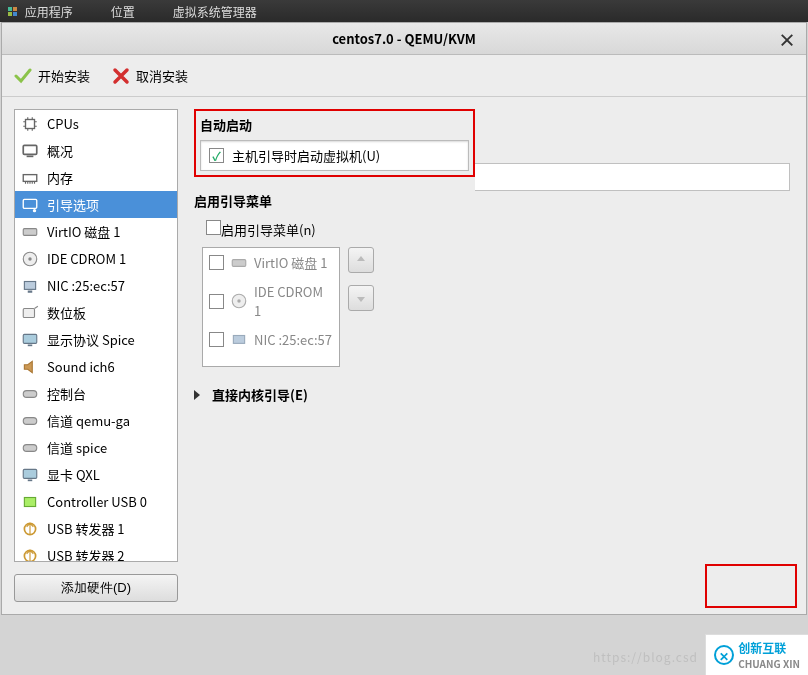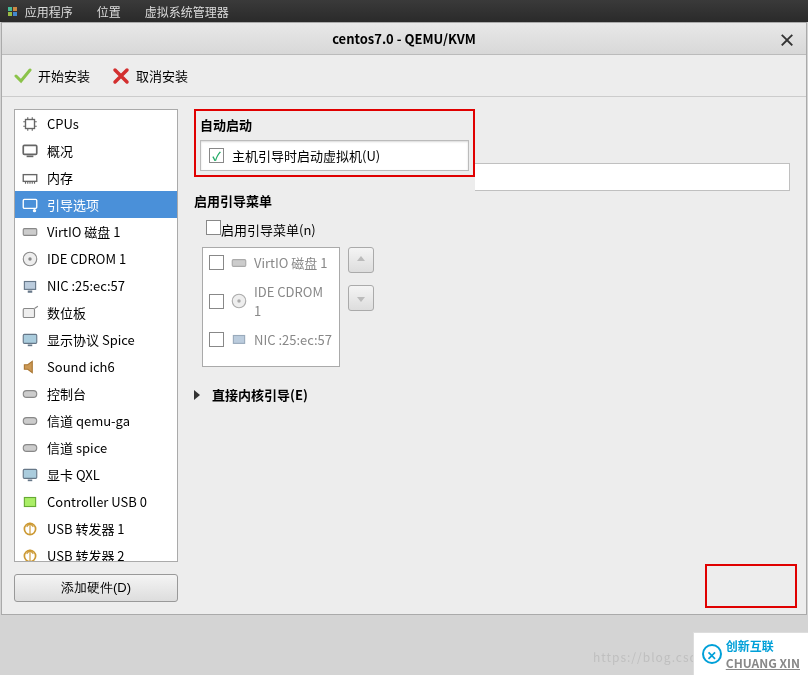--- a/index.html
+++ b/index.html
@@ -13,21 +13,21 @@
       position: relative;
     }
     
     .topbar {
       height: 22px;
       background: linear-gradient(to bottom, #3a3a3a, #2a2a2a);
       color: #ddd;
       display: flex;
       align-items: center;
       padding: 0 8px;
-      gap: 24px;
+      gap: 38px;
       font-size: 12px;
     }
     .topbar-item { cursor: pointer; }
     .topbar-logo { width: 10px; height: 10px; margin-right: 4px; display:inline-block; }
     
     .window {
       position: absolute;
       left: 1px;
       top: 22px;
       width: 806px;
@@ -568,15 +568,15 @@
       <div class="apply-highlight"></div>
     </div>
   </div>
 </div>
 
 <div class="watermark-url">https://blog.csd</div>
 <div class="watermark">
   <span class="wm-icon">✕</span>
   <span>
     <div>创新互联</div>
-    <div style="font-size:12px;color:#888;text-decoration:underline;">CHUANG XIN</div>
+    <div style="font-size:10px;color:#888;">CHUANG XIN</div>
   </span>
 </div>
 
 </body></html>

